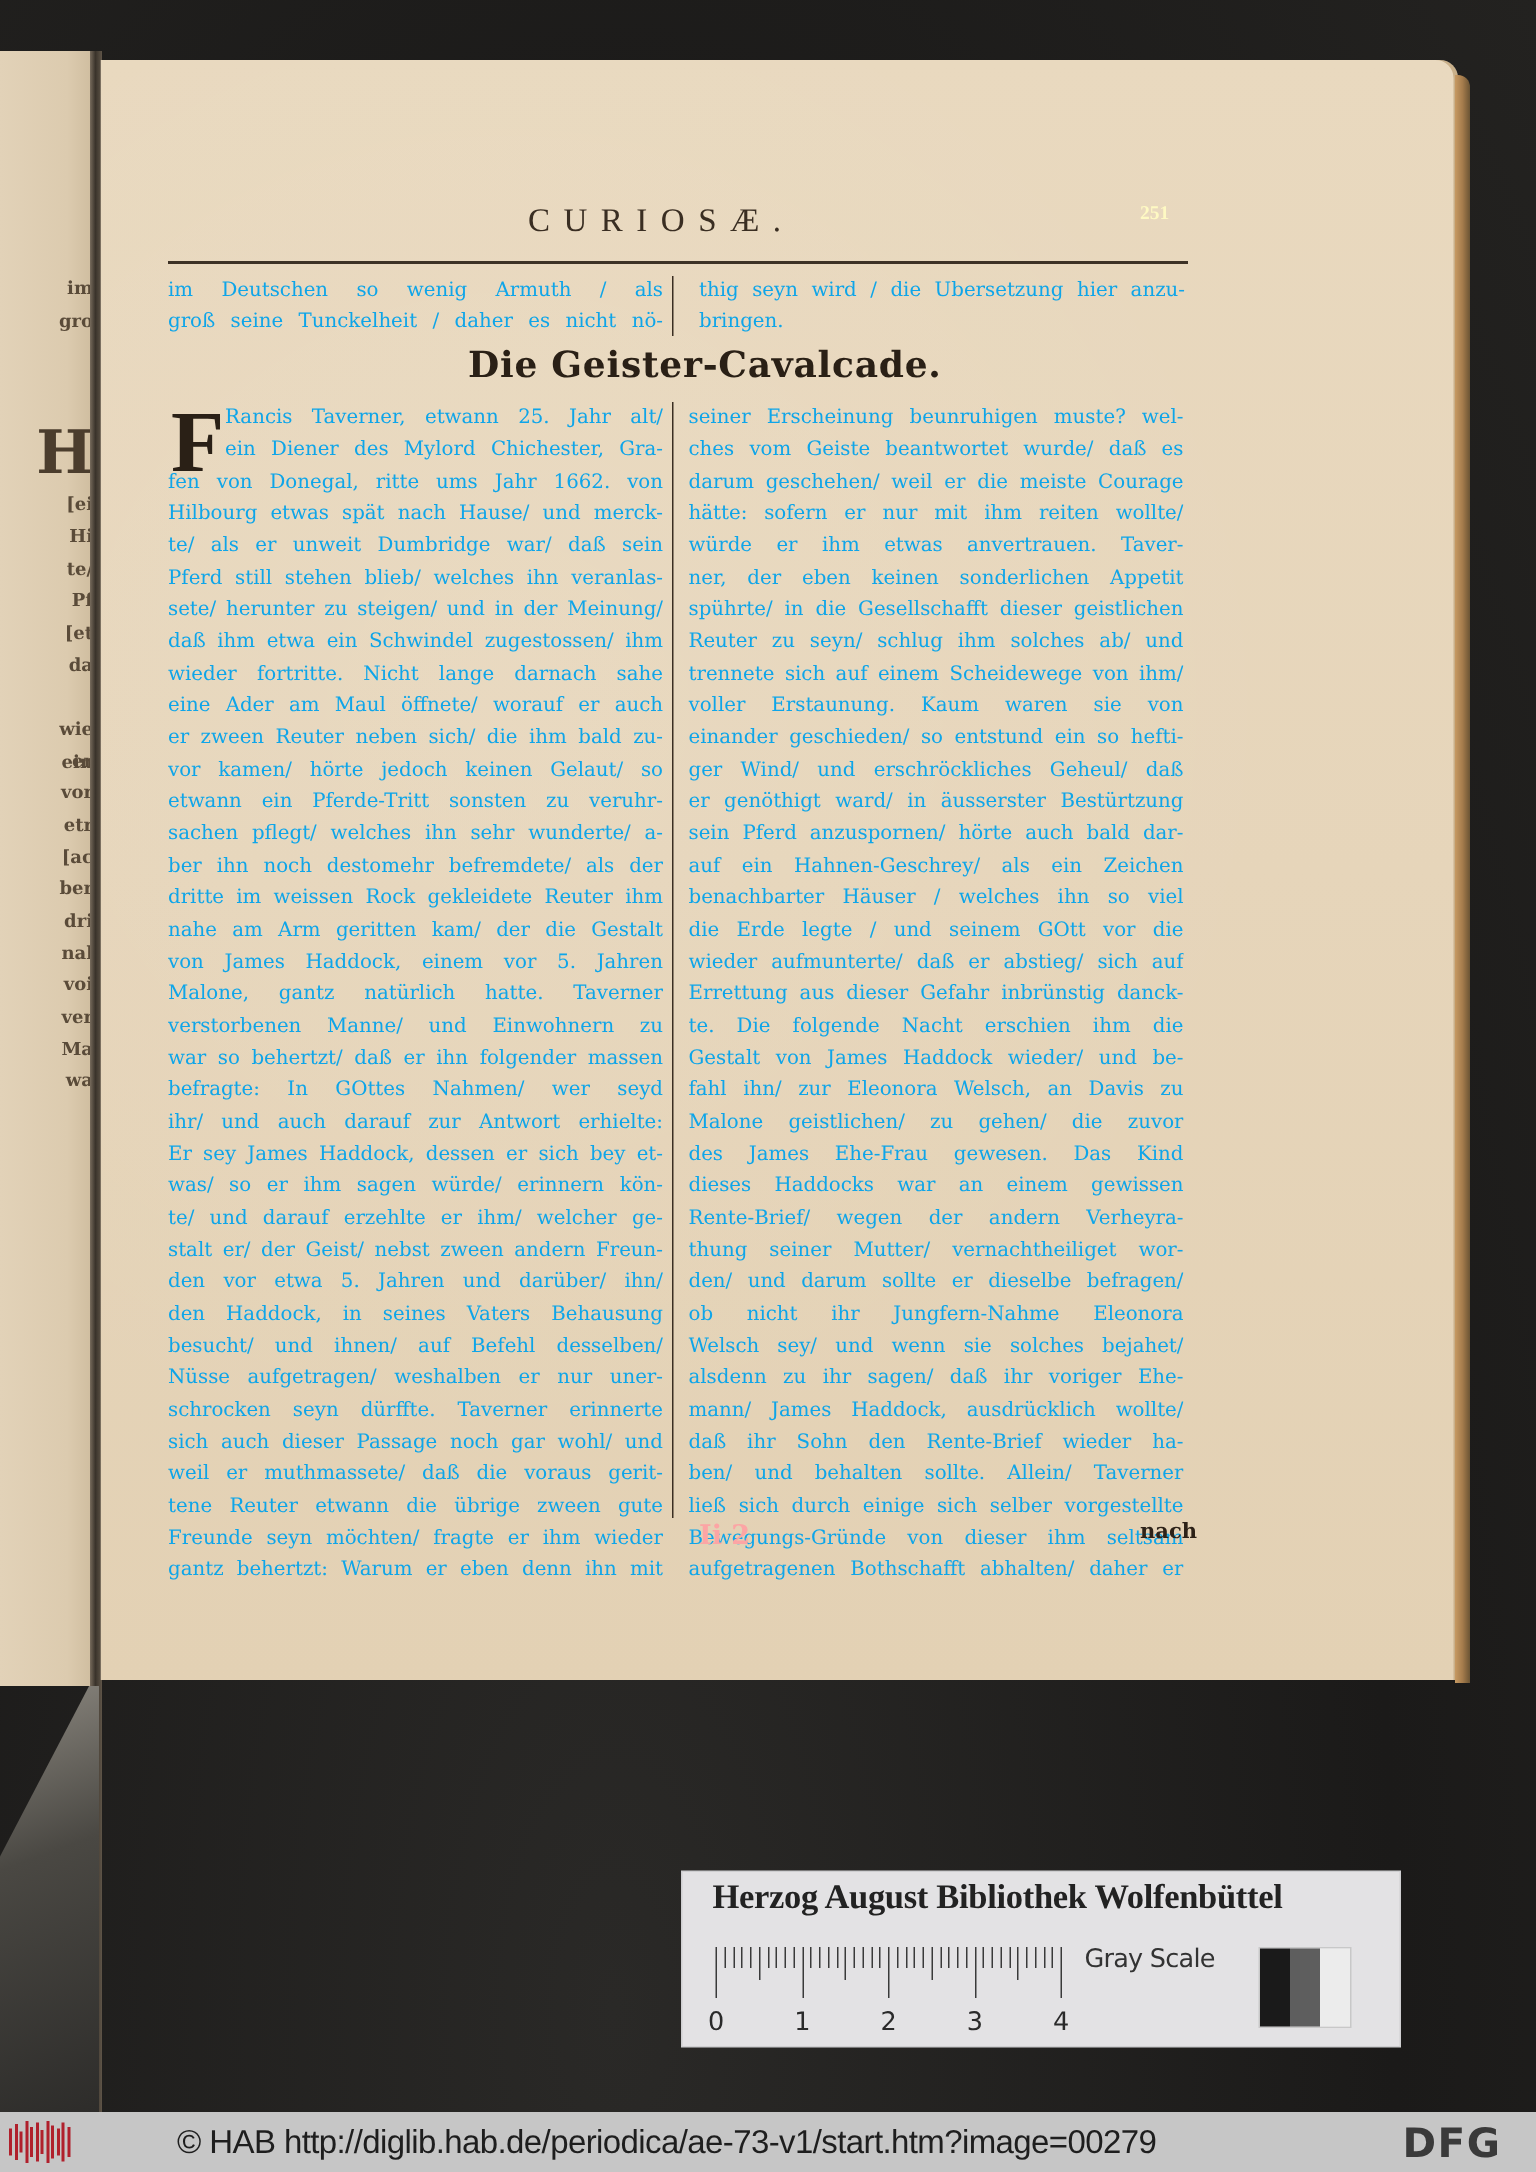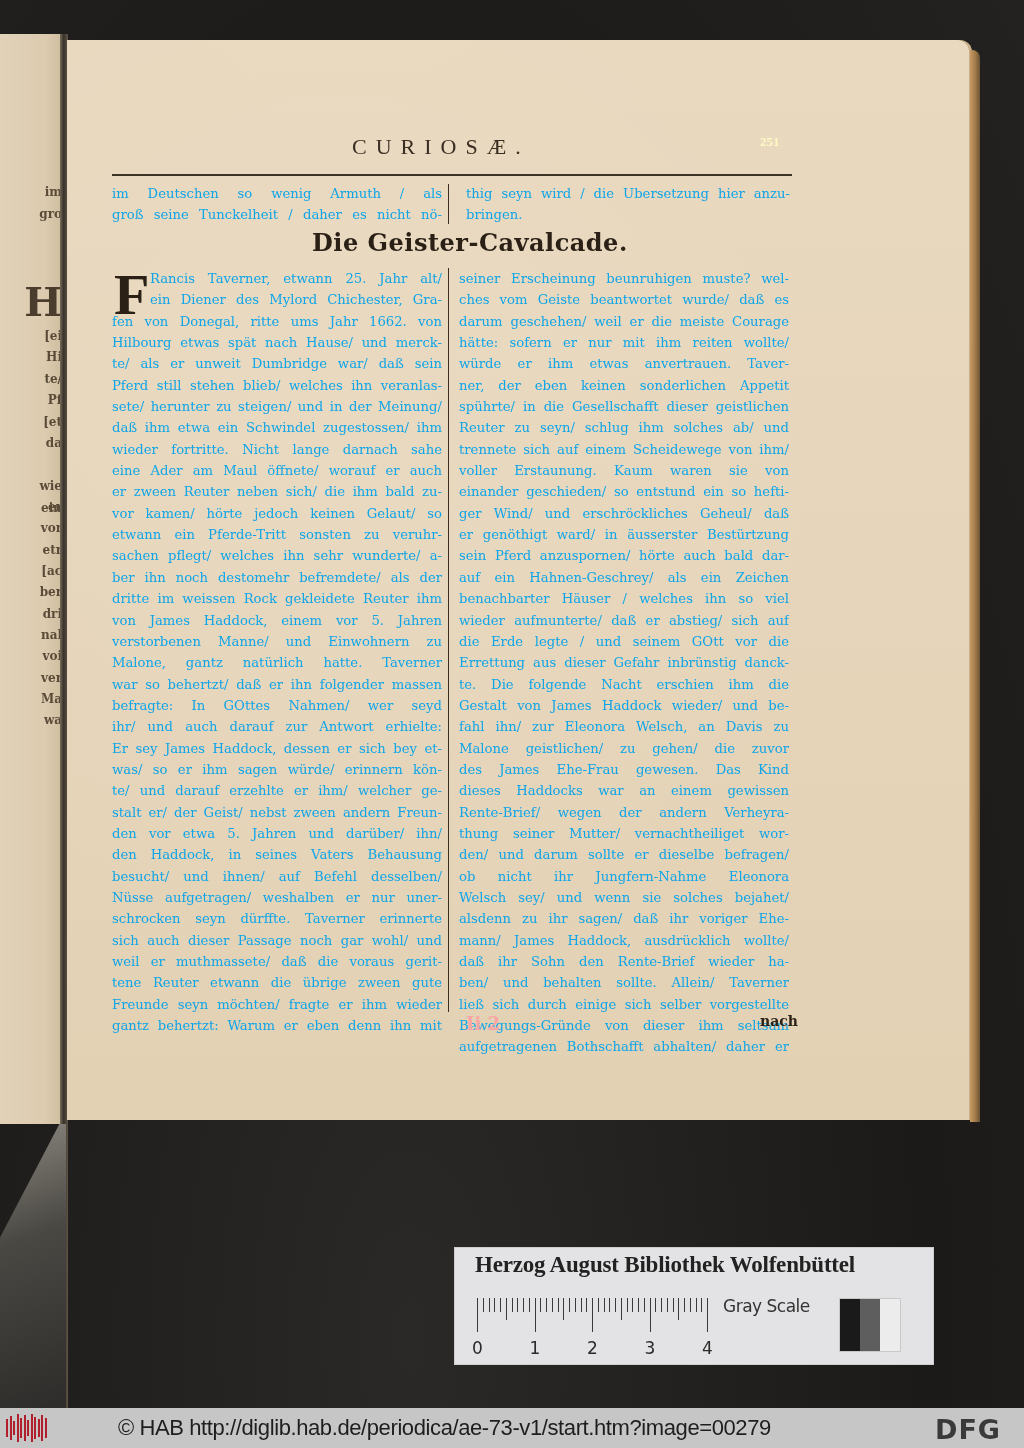--- a/index.html
+++ b/index.html
@@ -176,23 +176,24 @@
     <span class="ln">sete/ herunter zu steigen/ und in der Meinung/</span>
     <span class="ln">daß ihm etwa ein Schwindel zugestossen/ ihm</span>
     <span class="ln">wieder fortritte.  Nicht lange darnach sahe</span>
     <span class="ln">eine Ader am Maul öffnete/ worauf er auch</span>
     <span class="ln">er zween Reuter neben sich/ die ihm bald zu-</span>
     <span class="ln">vor kamen/ hörte jedoch keinen Gelaut/ so</span>
     <span class="ln">etwann ein Pferde-Tritt sonsten zu veruhr-</span>
     <span class="ln">sachen pflegt/ welches ihn sehr wunderte/ a-</span>
     <span class="ln">ber ihn noch destomehr befremdete/ als der</span>
     <span class="ln">dritte im weissen Rock gekleidete Reuter ihm</span>
+    <span class="ln">nahe am Arm geritten kam/ der die Gestalt</span>
     <span class="ln">von James Haddock, einem vor 5. Jahren</span>
+    <span class="ln">Malone, gantz natürlich hatte.     Taverner</span>
     <span class="ln">verstorbenen Manne/ und Einwohnern zu</span>
-    <span class="ln">Malone, gantz natürlich hatte.     Taverner</span>
     <span class="ln">war so behertzt/ daß er ihn folgender massen</span>
     <span class="ln">befragte: In GOttes Nahmen/ wer seyd</span>
     <span class="ln">ihr/ und auch darauf zur Antwort erhielte:</span>
     <span class="ln">Er sey James Haddock, dessen er sich bey et-</span>
     <span class="ln">was/ so er ihm sagen würde/ erinnern kön-</span>
     <span class="ln">te/ und darauf erzehlte er ihm/ welcher ge-</span>
     <span class="ln">stalt er/ der Geist/ nebst zween andern Freun-</span>
     <span class="ln">den vor etwa 5. Jahren und darüber/ ihn/</span>
     <span class="ln">den Haddock, in seines Vaters Behausung</span>
     <span class="ln">besucht/ und ihnen/ auf Befehl desselben/</span>
@@ -215,22 +216,22 @@
     <span class="ln">spührte/ in die Gesellschafft dieser geistlichen</span>
     <span class="ln">Reuter zu seyn/ schlug ihm solches ab/ und</span>
     <span class="ln">trennete sich auf einem Scheidewege von ihm/</span>
     <span class="ln">voller Erstaunung.     Kaum waren sie von</span>
     <span class="ln">einander geschieden/ so entstund ein so hefti-</span>
     <span class="ln">ger Wind/ und erschröckliches Geheul/ daß</span>
     <span class="ln">er genöthigt ward/ in äusserster Bestürtzung</span>
     <span class="ln">sein Pferd anzuspornen/ hörte auch bald dar-</span>
     <span class="ln">auf ein Hahnen-Geschrey/  als ein Zeichen</span>
     <span class="ln">benachbarter Häuser  /  welches ihn so viel</span>
+    <span class="ln">die Erde legte /  und seinem GOtt vor die</span>
     <span class="ln">wieder aufmunterte/ daß er abstieg/ sich auf</span>
-    <span class="ln">die Erde legte /  und seinem GOtt vor die</span>
     <span class="ln">Errettung aus dieser Gefahr inbrünstig danck-</span>
     <span class="ln">te.      Die folgende Nacht erschien ihm die</span>
     <span class="ln">Gestalt von James Haddock wieder/ und be-</span>
     <span class="ln">fahl ihn/ zur Eleonora Welsch, an Davis zu</span>
     <span class="ln">Malone geistlichen/ zu gehen/ die zuvor</span>
     <span class="ln">des James Ehe-Frau gewesen.    Das Kind</span>
     <span class="ln">dieses  Haddocks  war an einem gewissen</span>
     <span class="ln">Rente-Brief/  wegen der andern Verheyra-</span>
     <span class="ln">thung seiner Mutter/ vernachtheiliget wor-</span>
     <span class="ln">den/ und darum sollte er dieselbe befragen/</span>

